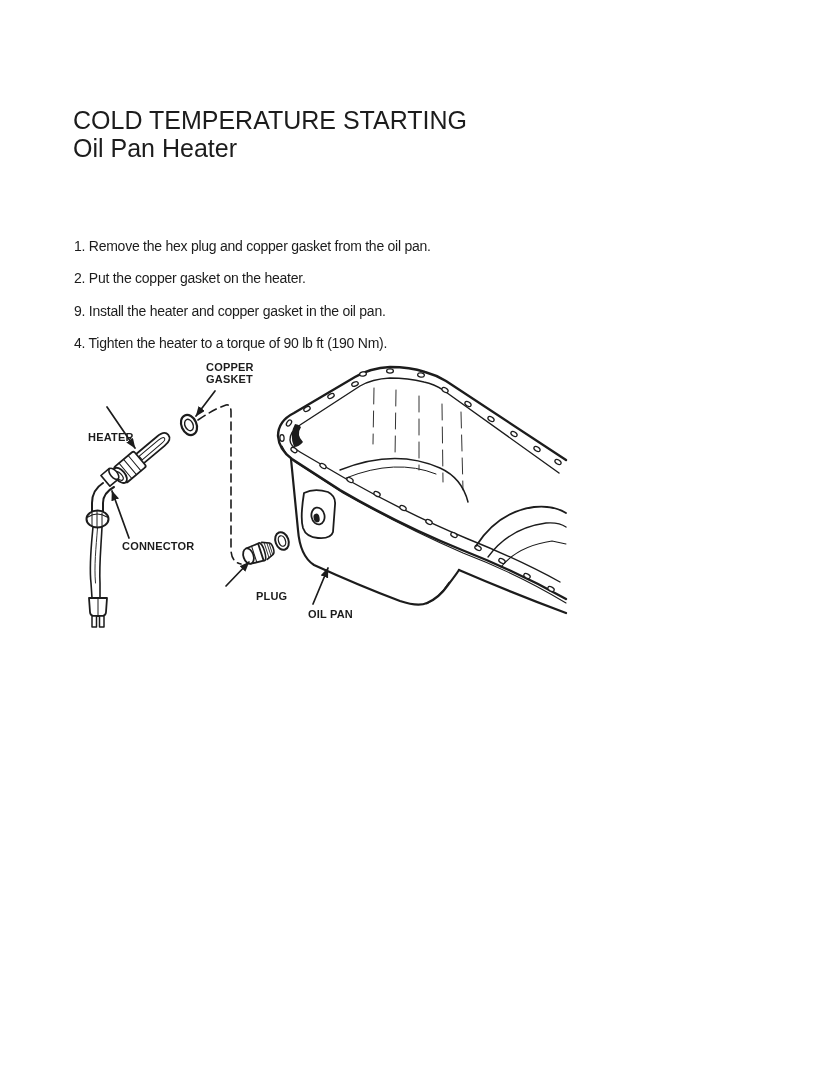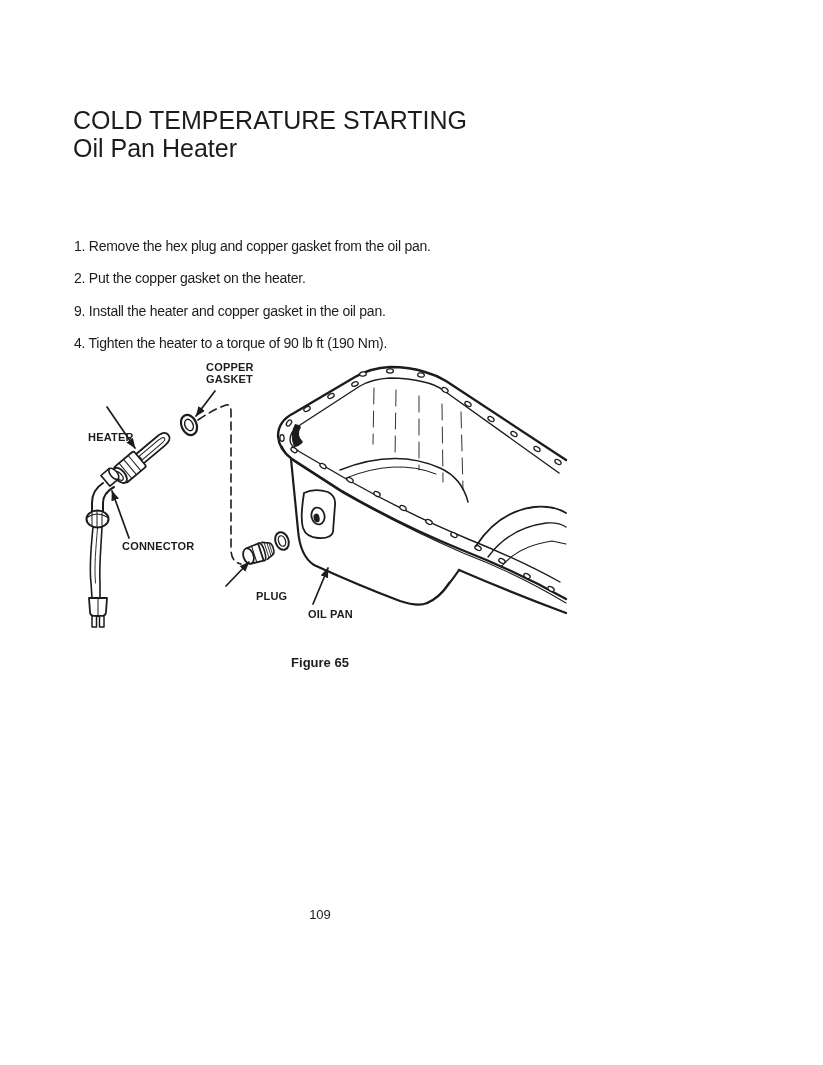--- a/index.html
+++ b/index.html
@@ -205,17 +205,15 @@
     </svg>
 
     <div class="fig-label lab-copper-gasket">COPPER
 GASKET</div>
     <div class="fig-label lab-heater">HEATER</div>
     <div class="fig-label lab-connector">CONNECTOR</div>
     <div class="fig-label lab-plug">PLUG</div>
     <div class="fig-label lab-oil-pan">OIL PAN</div>
   </div>
 
-  <div class="fig-caption">Figure 65</div>
-
-  <div class="page-num">109</div>
+
 
 </div>
 
 </body></html>

